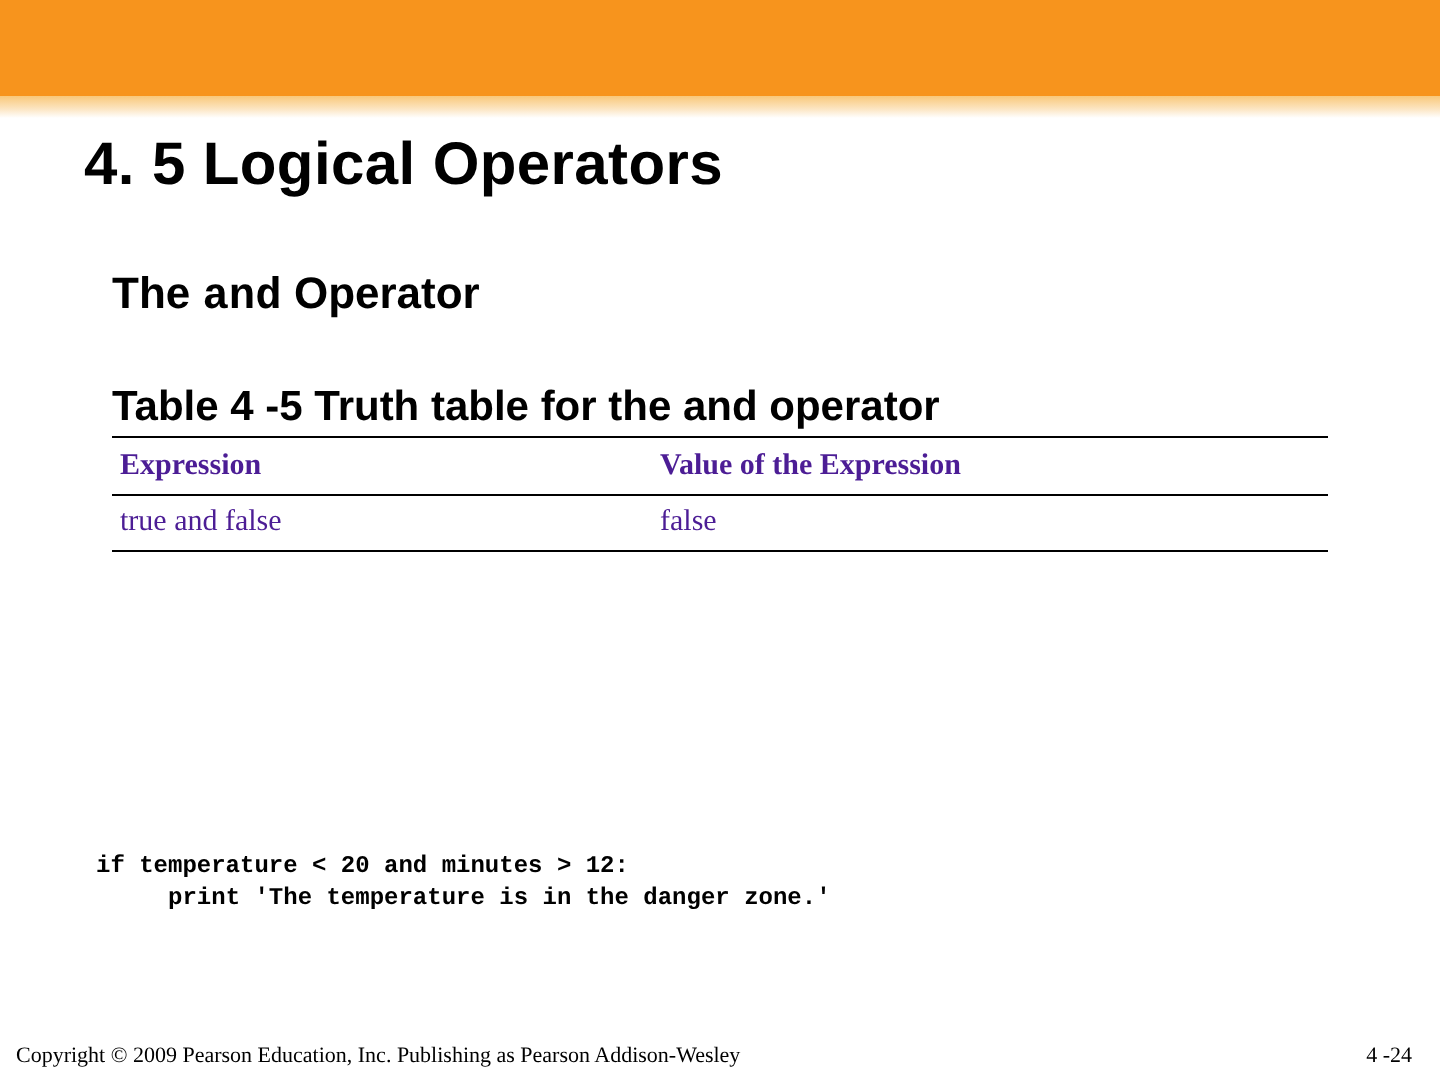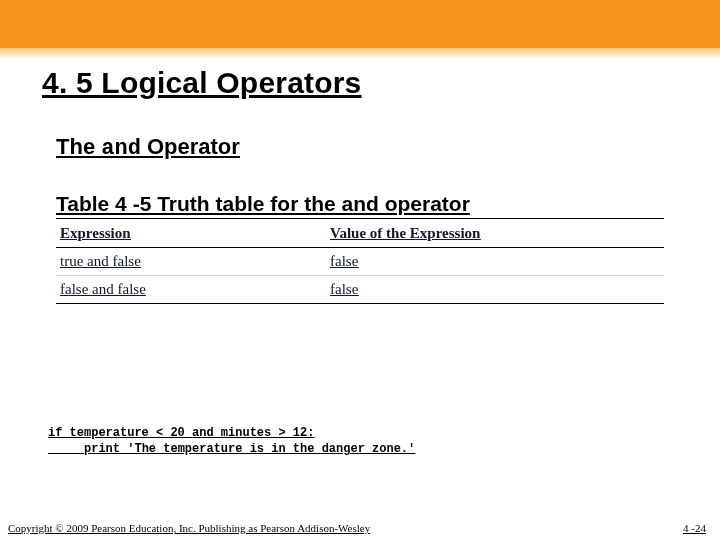--- a/index.html
+++ b/index.html
@@ -1,15 +1,15 @@
 <!DOCTYPE html>
 <html><head>
 <meta charset="utf-8">
 <style>
-  * { box-sizing: border-box; margin: 0; padding: 0; text-decoration: underline; }
+  * { box-sizing: border-box; margin: 0; padding: 0; }
   html, body { width: 720px; height: 540px; overflow: hidden; }
   body {
     background: #fff;
     position: relative;
     font-family: Arial, Helvetica, sans-serif;
     color: #000;
   }
   .top-band {
     position: absolute;
     top: 0; left: 0; right: 0;
@@ -49,21 +49,21 @@
     font-weight: bold;
   }
   .table {
     position: absolute;
     top: 218px;
     left: 56px;
     width: 608px;
     border-collapse: collapse;
     font-family: Georgia, 'Times New Roman', serif;
     font-size: 15px;
-    color: #0f172a;
+    color: #4c1d95;
   }
   .table thead th {
     text-align: left;
     font-weight: bold;
     padding: 6px 4px 5px 4px;
     border-top: 1.5px solid #000;
     border-bottom: 1px solid #000;
   }
   .table thead th:first-child { width: 270px; }
   .table tbody td {
@@ -120,24 +120,20 @@
     <tr>
       <th>Expression</th>
       <th>Value of the Expression</th>
     </tr>
   </thead>
   <tbody>
     <tr>
       <td>true and false</td>
       <td>false</td>
     </tr>
-    <tr>
-      <td>false and false</td>
-      <td>false</td>
-    </tr>
   </tbody>
 </table>
 
 <div class="code">if temperature &lt; 20 and minutes &gt; 12:
      print 'The temperature is in the danger zone.'</div>
 
 <div class="copyright">Copyright © 2009 Pearson Education, Inc. Publishing as Pearson Addison-Wesley</div>
 <div class="slidenum">4 -24</div>
 
 </body></html>

